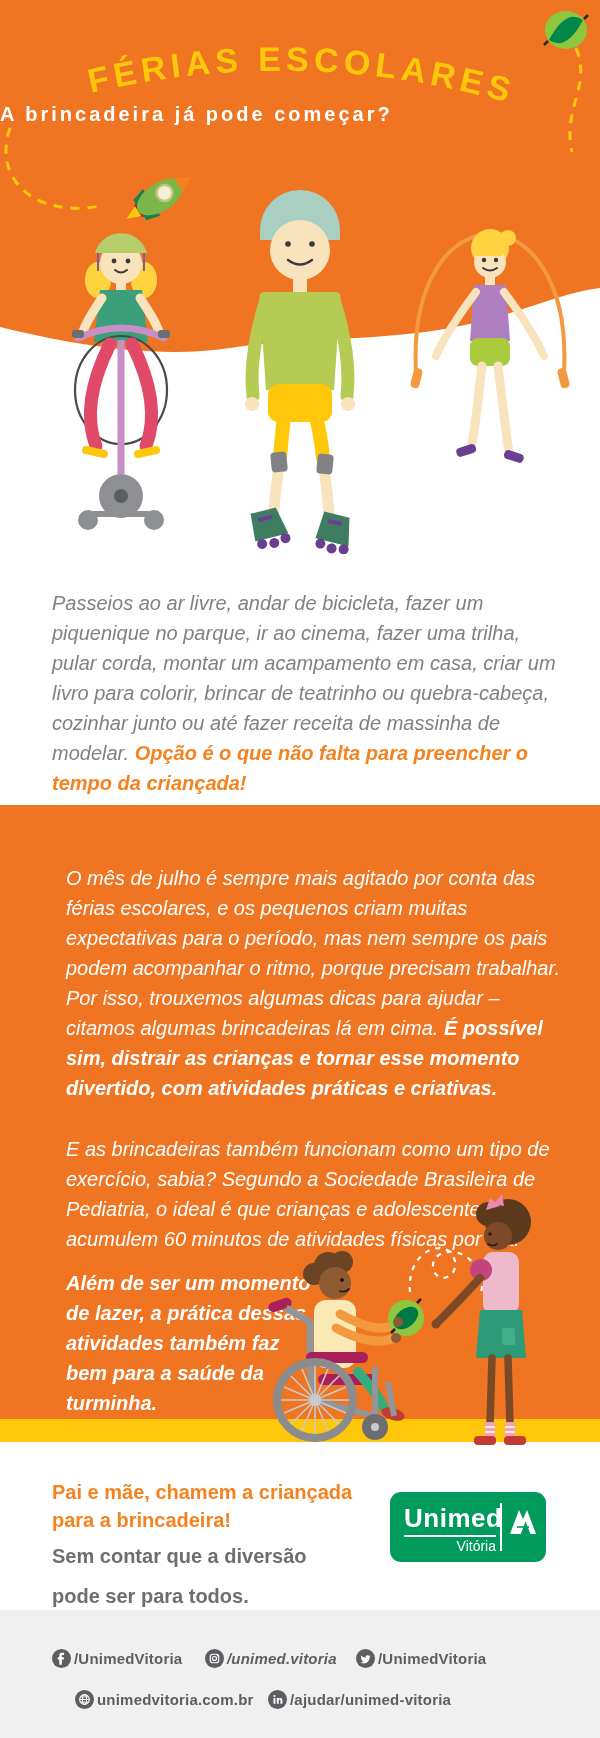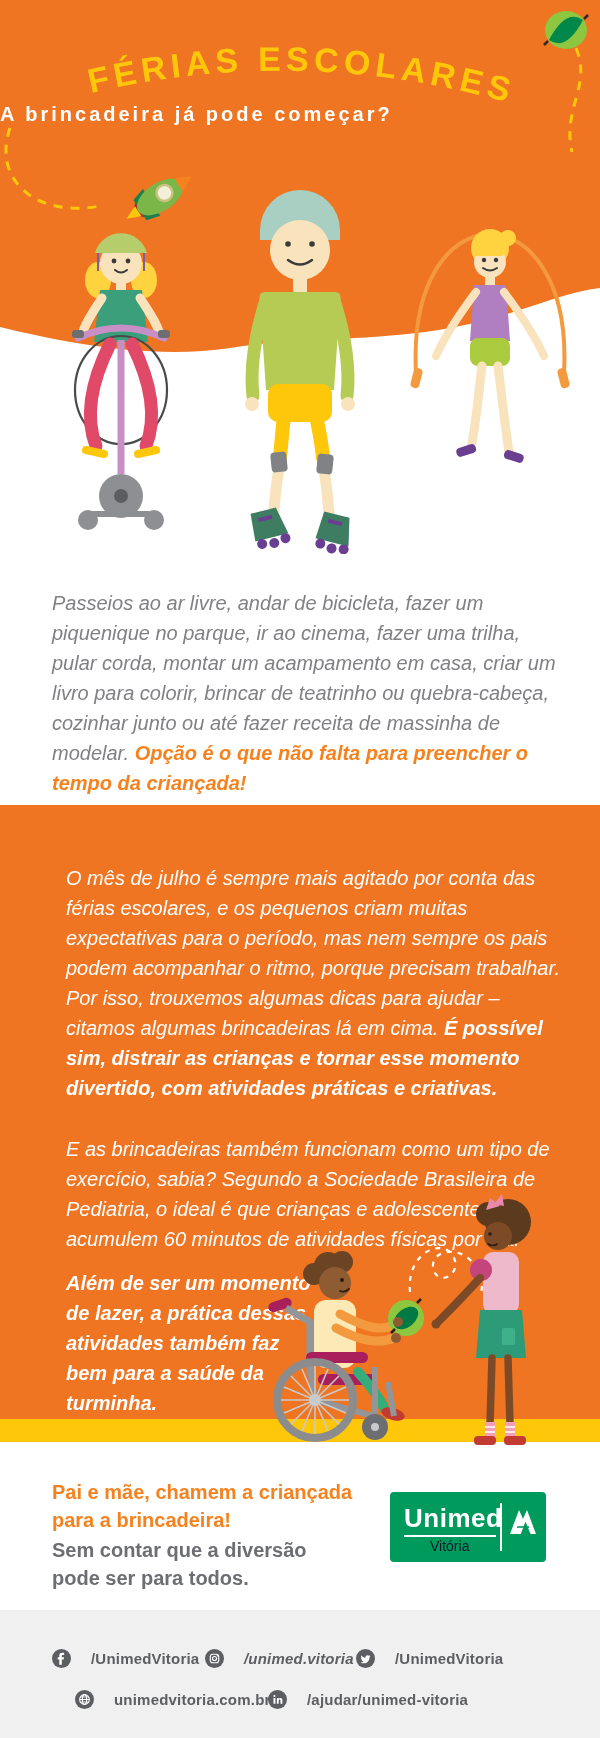--- a/index.html
+++ b/index.html
@@ -36,36 +36,36 @@
   
   .strip{position:absolute;top:1419px;left:0;width:600px;height:23px;background:#FFC709;}
   
   .cta{position:absolute;top:1442px;left:0;width:556px;height:168px;background:#fff;}
   .headline{
     position:absolute;top:36px;left:52px;width:310px;
     color:#F5821F;font-weight:bold;font-size:20px;line-height:28px;
   }
   .subline{
     position:absolute;top:94px;left:52px;width:272px;
-    color:#6D6E71;font-weight:bold;font-size:20px;line-height:28px;
+    color:#6D6E71;font-weight:bold;font-size:20px;line-height:40px;
   }
   .unimed-logo{
     position:absolute;left:390px;top:50px;width:156px;height:70px;
-    background:#009A5C;border-radius:4px;cursor:pointer;
+    background:#009A5C;border-radius:11px;cursor:pointer;
   }
   .unimed-logo .brand{
     position:absolute;left:14px;top:11px;color:#fff;font-weight:bold;font-size:26px;letter-spacing:0.5px;
   }
   .unimed-logo .logo-rule{position:absolute;left:14px;top:43px;width:92px;height:2px;background:#fff;}
-  .unimed-logo .region{position:absolute;left:40px;top:46px;width:66px;text-align:left;color:#0f172a;font-size:14px;}
+  .unimed-logo .region{position:absolute;left:40px;top:46px;width:66px;text-align:right;color:#ffffff;font-size:14px;}
   .unimed-logo .logo-divider{position:absolute;left:110px;top:11px;width:2px;height:48px;background:#fff;}
   .unimed-logo .logo-mark{position:absolute;left:117px;top:15px;}
   
   .footer{position:absolute;top:1610px;left:0;width:600px;height:128px;background:#F0F0F1;}
-  .s-item{position:absolute;display:flex;align-items:center;gap:20px;height:20px;}
+  .s-item{position:absolute;display:flex;align-items:center;gap:3px;height:20px;}
   .s-item span{color:#5D5E61;font-weight:bold;font-size:15px;letter-spacing:0.2px;}
   .fb{left:52px;top:38px;}  .ig{left:205px;top:38px;font-style:italic;}  .tw{left:356px;top:38px;}
   .web{left:75px;top:79px;} .li{left:268px;top:79px;}
 </style>
 </head>
 <body>
 
 <div id="canvas">
 
   <section class="hero">

